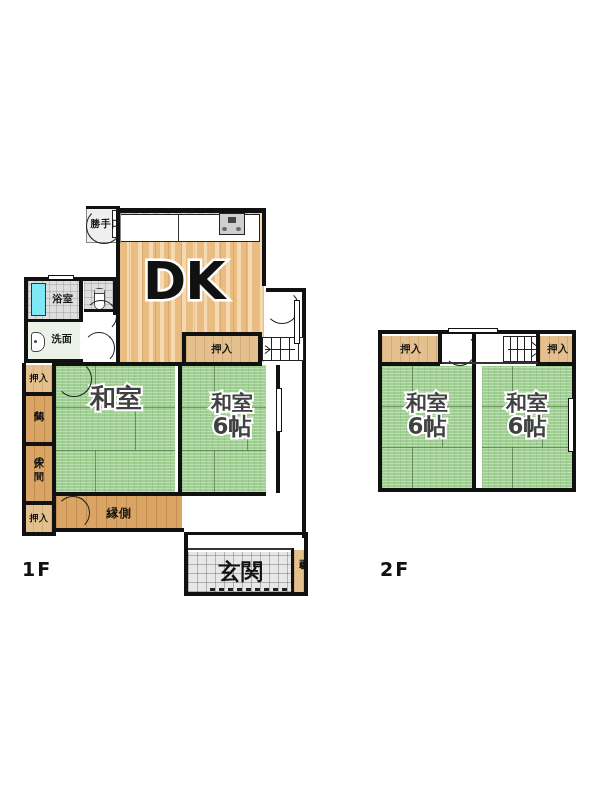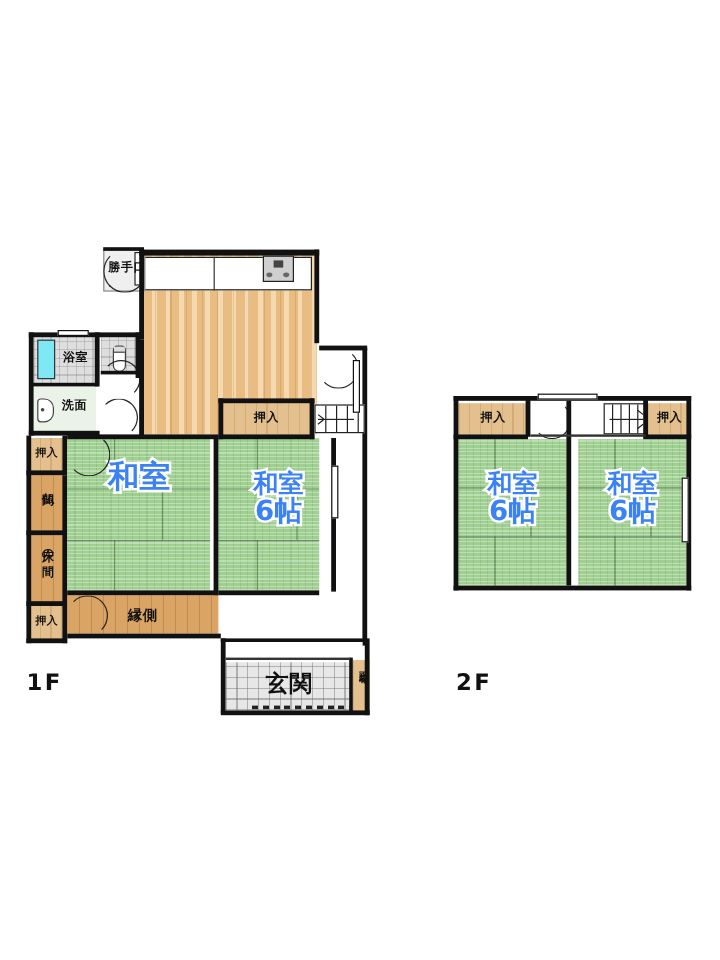--- a/index.html
+++ b/index.html
@@ -82,21 +82,21 @@
     letter-spacing:.5px;
   }
   .lbl-sm{font-size:10px;}
   .lbl-xs{font-size:9px;}
   .lbl-v{
     position:absolute;color:#111;font-weight:bold;font-size:10px;
     writing-mode:vertical-rl;text-orientation:upright;line-height:1.05;
     letter-spacing:1px;
   }
   .lbl-room{
-    position:absolute;color:#3b82f6;font-weight:bold;text-align:center;
+    position:absolute;color:#404040;font-weight:bold;text-align:center;
     white-space:nowrap;line-height:1.05;
     -webkit-text-stroke:4px #ffffff;paint-order:stroke fill;
   }
   .lbl-room span{display:block;}
   .big-dk{
     position:absolute;color:#111;font-weight:bold;font-size:52px;
     line-height:1;letter-spacing:-1px;
     -webkit-text-stroke:5px #ffffff;paint-order:stroke fill;
   }
   .floor-tag{
@@ -123,20 +123,21 @@
   <div class="abs s-wood" style="left:116px;top:212px;width:148px;height:150px;"></div>
 
   <div class="abs s-white" style="left:120px;top:214px;width:140px;height:28px;border:1.2px solid #222;"></div>
   <div class="abs thin" style="left:178px;top:214px;width:1px;height:28px;"></div>
 
   <div class="abs" style="left:219px;top:213px;width:26px;height:22px;background:#cfcfcf;border:1.3px solid #222;"></div>
   <div class="abs" style="left:228px;top:217px;width:8px;height:6px;background:#444;"></div>
   <div class="abs" style="left:222px;top:227px;width:5px;height:4px;background:#666;border-radius:50%;"></div>
   <div class="abs" style="left:236px;top:227px;width:5px;height:4px;background:#666;border-radius:50%;"></div>
 
+  <div class="big-dk" style="left:143px;top:255px;">DK</div>
 
   <div class="abs s-white" style="left:86px;top:208px;width:35px;height:35px;border:1.2px solid #888;background:#efefef;"></div>
   <div class="arc arc-bl" style="left:86px;top:208px;width:34px;height:34px;"></div>
   <div class="abs" style="left:112px;top:210px;width:8px;height:28px;background:#ffffff;border:1.2px solid #222;"></div>
   <div class="lbl lbl-sm" style="left:90px;top:219px;width:32px;">勝手口</div>
 
   <div class="abs wall" style="left:116px;top:208px;width:150px;height:5px;"></div>
   <div class="abs wall" style="left:116px;top:208px;width:4px;height:75px;"></div>
   <div class="abs wall" style="left:262px;top:208px;width:4px;height:78px;"></div>
   <div class="abs wall" style="left:86px;top:206px;width:34px;height:3px;"></div>
@@ -247,21 +248,21 @@
   <div class="abs wall" style="left:56px;top:492px;width:126px;height:4px;"></div>
   <div class="abs wall" style="left:56px;top:528px;width:128px;height:4px;"></div>
   <div class="abs wall" style="left:178px;top:365px;width:4px;height:131px;"></div>
   <div class="abs wall" style="left:182px;top:492px;width:84px;height:4px;"></div>
   <div class="abs wall" style="left:276px;top:365px;width:4px;height:128px;"></div>
   <div class="abs wall" style="left:56px;top:362px;width:126px;height:4px;"></div>
   <div class="abs win" style="left:276px;top:388px;width:6px;height:44px;"></div>
 
   <div class="abs s-white" style="left:184px;top:532px;width:118px;height:24px;"></div>
   <div class="abs s-genkan" style="left:188px;top:552px;width:106px;height:40px;"></div>
-  <div class="lbl" style="left:204px;top:561px;width:74px;font-size:19px;">玄関</div>
+  <div class="lbl" style="left:204px;top:561px;width:74px;font-size:22px;">玄関</div>
   <div class="abs s-closet" style="left:294px;top:550px;width:14px;height:44px;"></div>
   <div class="lbl-v" style="left:298px;top:553px;font-size:8px;">下駄箱</div>
 
   <div class="abs wall" style="left:184px;top:532px;width:4px;height:62px;"></div>
   <div class="abs wall" style="left:184px;top:532px;width:122px;height:3px;"></div>
   <div class="abs wall" style="left:184px;top:592px;width:124px;height:4px;"></div>
   <div class="abs wall" style="left:304px;top:532px;width:4px;height:64px;"></div>
   <div class="abs wall" style="left:291px;top:548px;width:3px;height:46px;"></div>
   <div class="abs thin" style="left:188px;top:548px;width:104px;height:2px;"></div>
 

